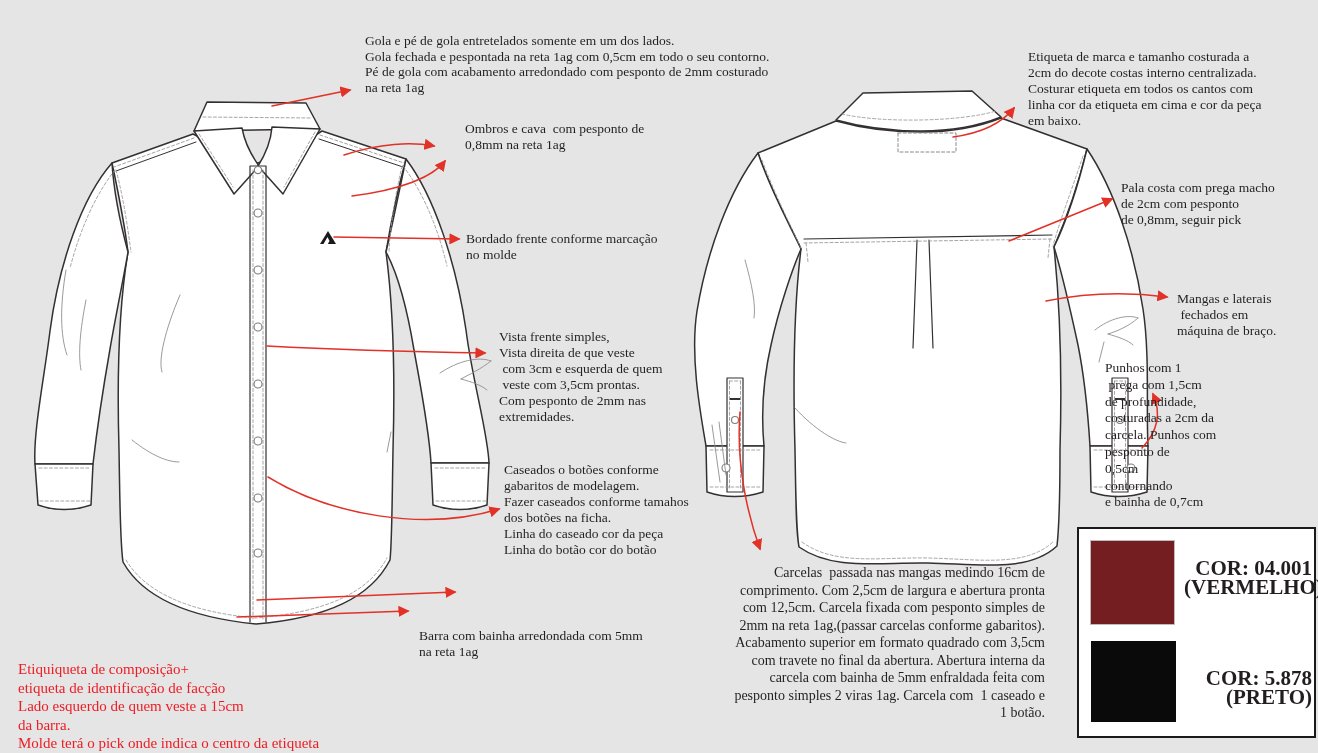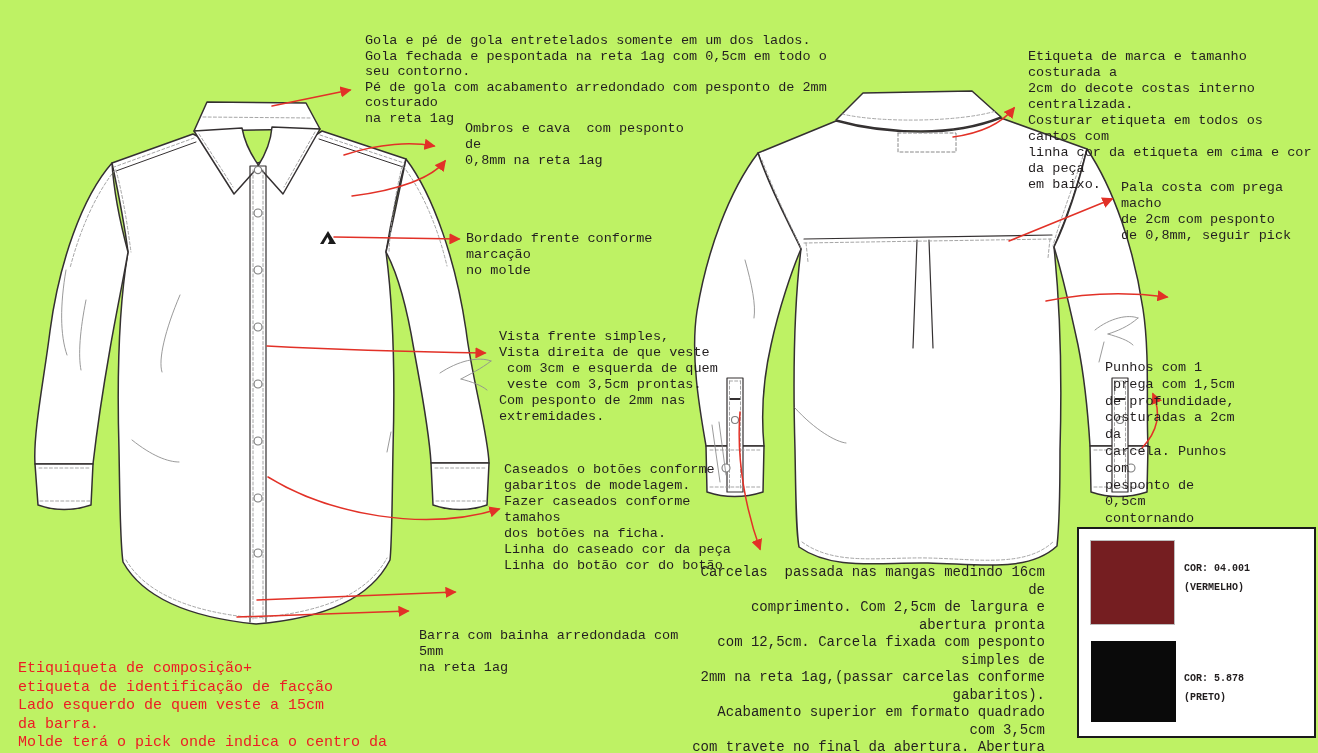--- a/index.html
+++ b/index.html
@@ -1,29 +1,29 @@
 <!DOCTYPE html>
 <html><head>
 <meta charset="utf-8">
 <style>
   html,body{margin:0;padding:0;background:#ffffff;}
-  .sheet{position:relative;width:1318px;height:753px;background:#bef264;overflow:hidden;
-         font-family:Liberation Mono, monospace;color:#231f20;}
+  .sheet{position:relative;width:1318px;height:753px;background:#e5e5e5;overflow:hidden;
+         font-family:Liberation Serif, serif;color:#231f20;}
   .art{position:absolute;left:0;top:0;width:1318px;height:753px;}
   .note{position:absolute;white-space:pre-wrap;font-size:13.5px;line-height:16px;color:#231f20;}
   .note.small{font-size:13.5px;line-height:15.5px;}
   .note.med{font-size:14px;line-height:17.5px;}
   .note.red{color:#ed1c24;text-align:left;font-size:15px;line-height:18.6px;}
   .legend{position:absolute;left:1077px;top:527px;width:239px;height:211px;
           border:2.5px solid #1a1a1a;box-sizing:border-box;background:#fff;}
   .swatch{position:absolute;width:85px;height:85px;border:1px solid #bdbdbd;box-sizing:border-box;}
   .swatch.s1{left:11px;top:11px;}
   .swatch.s2{left:12px;top:112px;height:81px;border:none;}
-  .legend-label{position:absolute;left:105px;width:128px;text-align:left;
-                font-weight:bold;font-size:10px;line-height:19px;color:#221e1f;}
+  .legend-label{position:absolute;left:105px;width:128px;text-align:right;
+                font-weight:bold;font-size:21px;line-height:19px;color:#221e1f;}
   .legend-label.l1{top:30px;}
   .legend-label.l2{top:140px;}
 </style>
 </head>
 <body>
 
 <div class="sheet">
 
   <svg class="art" viewBox="0 0 1318 753">
     <defs>
@@ -183,20 +183,23 @@
 Molde terá o pick onde indica o centro da etiqueta</div>
 
   <div class="note" style="left:1028px;top:49px;width:285px;">Etiqueta de marca e tamanho costurada a
 2cm do decote costas interno centralizada.
 Costurar etiqueta em todos os cantos com
 linha cor da etiqueta em cima e cor da peça
 em baixo.</div>
   <div class="note" style="left:1121px;top:180px;width:195px;">Pala costa com prega macho
 de 2cm com pesponto
 de 0,8mm, seguir pick</div>
+  <div class="note" style="left:1177px;top:291px;width:140px;">Mangas e laterais
+ fechados em
+máquina de braço.</div>
   <div class="note" style="left:1105px;top:360px;width:150px;line-height:16.8px;">Punhos com 1
  prega com 1,5cm
 de profundidade,
 costuradas a 2cm da
 carcela. Punhos com
 pesponto de
 0,5cm
 contornando
 e bainha de 0,7cm</div>
   <div class="note med" style="left:685px;top:564px;width:360px;text-align:right;">Carcelas  passada nas mangas medindo 16cm de

